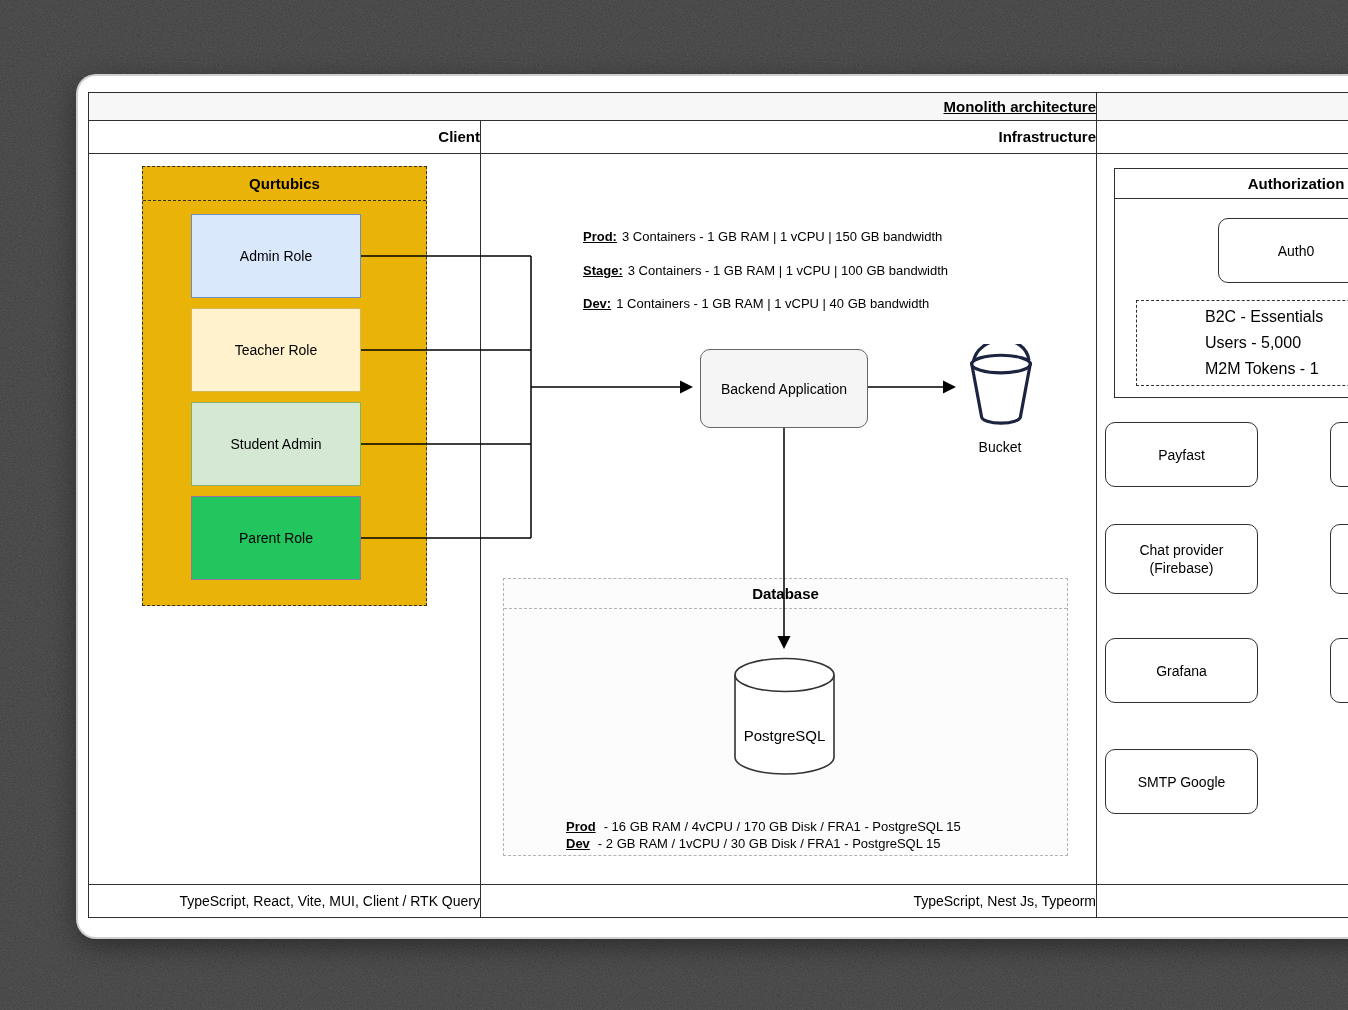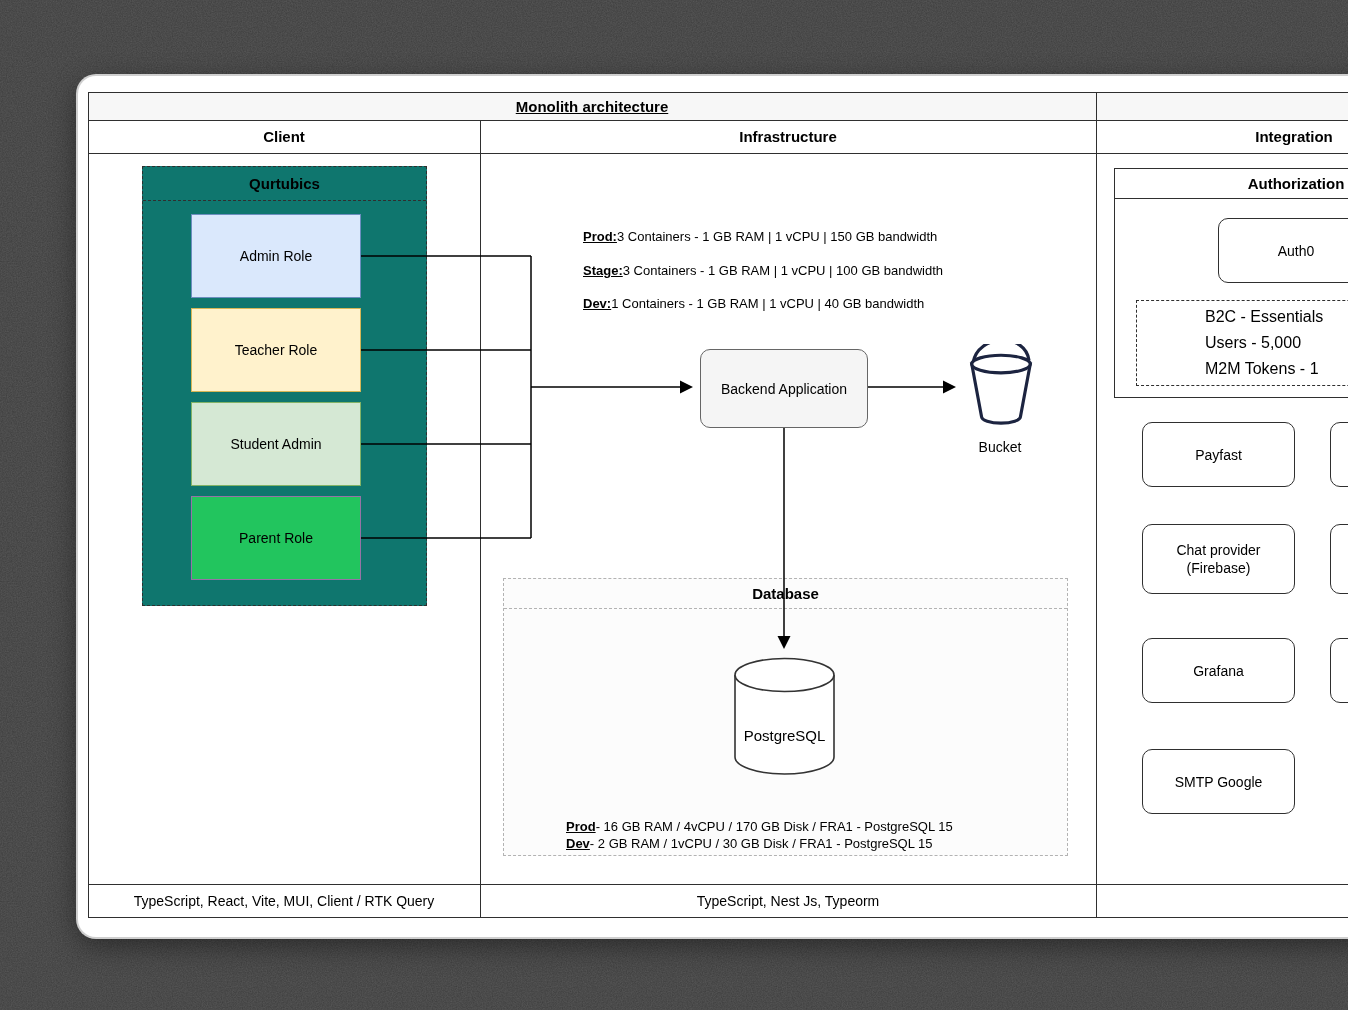--- a/index.html
+++ b/index.html
@@ -22,74 +22,74 @@
   
   .tint{position:absolute;left:10px;top:16px;width:1360px;height:28px;background:#f7f7f7}
   .frame{position:absolute;left:10px;top:16px;width:1360px;height:826px;border:1px solid #2f2f2f;box-sizing:border-box}
   .gl{position:absolute;background:#2f2f2f}
   .gl.h1{left:10px;top:44px;width:1360px;height:1px}
   .gl.h2{left:10px;top:77px;width:1360px;height:1px}
   .gl.h3{left:10px;top:808px;width:1360px;height:1px}
   .gl.v1{left:402px;top:44px;width:1px;height:798px}
   .gl.v2{left:1018px;top:16px;width:1px;height:826px}
 
-  .cell{position:absolute;display:flex;align-items:center;justify-content:center}
+  .cell{position:absolute;display:flex;align-items:center;justify-content:flex-end}
   .diagram-title{left:10px;top:16px;width:1008px;height:28px;font-weight:bold;font-size:15px}
   .diagram-title span{text-decoration:underline}
   .col-header{font-weight:bold;font-size:15px}
   .col-header.client{left:10px;top:44px;width:392px;height:33px}
   .col-header.infra{left:402px;top:44px;width:616px;height:33px}
   .col-header.integ{left:1018px;top:44px;width:396px;height:33px}
   .col-footer{font-size:14px}
   .col-footer.client{left:10px;top:808px;width:392px;height:34px}
   .col-footer.infra{left:402px;top:808px;width:616px;height:34px}
 
   
-  .group{position:absolute;border:1px dashed #2f2f2f;background:#0f766e;box-sizing:border-box}
+  .group{position:absolute;border:1px dashed #2f2f2f;background:#eab308;box-sizing:border-box}
   .group-title{text-align:center;font-weight:bold;font-size:15px;border-bottom:1px dashed #2f2f2f}
   .qurtubics{left:64px;top:90px;width:285px;height:440px}
   .qurtubics .group-title{height:33px;line-height:33px}
   .digitalocean{left:417px;top:88px;width:587px;height:706px}
   .digitalocean .group-title{height:31px;line-height:31px}
   .database{left:425px;top:502px;width:565px;height:278px;border-color:#b3b3b3;background:#fcfcfc}
   .database .group-title{height:29px;line-height:29px;border-bottom:1px dashed #b3b3b3}
 
   
   .role{position:absolute;left:113px;width:170px;height:84px;border:1px solid;box-sizing:border-box;
         display:flex;align-items:center;justify-content:center;font-size:14px}
   .role-admin{top:138px;background:#dae8fc;border-color:#6c8ebf}
   .role-teacher{top:232px;background:#fff2cc;border-color:#d6b656}
   .role-student{top:326px;background:#d5e8d4;border-color:#82b366}
   .role-parent{top:420px;background:#22c55e;border-color:#9673a6}
 
   
   .spec-line{position:absolute;left:505px;font-size:13px;line-height:17px;white-space:nowrap}
-  .spec-line .env{font-weight:bold;text-decoration:underline;}
+  .spec-line .env{font-weight:bold;text-decoration:underline;margin-right:5px}
   .backend{position:absolute;left:622px;top:273px;width:168px;height:79px;background:#f5f5f5;
            border:1px solid #666;border-radius:10px;box-sizing:border-box;
            display:flex;align-items:center;justify-content:center;font-size:14px}
   .bucket-svg{position:absolute;left:884px;top:268px;width:78px;height:84px}
   .bucket-label{position:absolute;left:872px;top:363px;width:100px;text-align:center;font-size:14px}
   .cyl-svg{position:absolute;left:655px;top:581px;width:103px;height:119px}
   .cyl-label{position:absolute;left:655px;top:651px;width:103px;text-align:center;font-size:15px}
   .db-spec{position:absolute;left:488px;font-size:13px;line-height:17px;white-space:nowrap}
-  .db-spec .env{font-weight:bold;text-decoration:underline;margin-right:0}
+  .db-spec .env{font-weight:bold;text-decoration:underline;margin-right:8px}
 
   
   .auth-box{position:absolute;left:1036px;top:92px;width:364px;height:230px;border:1px solid #2f2f2f;
             background:#fff;box-sizing:border-box}
   .auth-title{height:29px;line-height:29px;text-align:center;font-weight:bold;font-size:15px;
               border-bottom:1px solid #2f2f2f}
   .auth0{position:absolute;left:1140px;top:142px;width:156px;height:65px;border:1px solid #2f2f2f;
          border-radius:10px;background:#fff;box-sizing:border-box;
          display:flex;align-items:center;justify-content:center;font-size:14px}
   .auth-plan{position:absolute;left:1058px;top:224px;width:320px;height:86px;border:1px dashed #2f2f2f;
              background:#fff;box-sizing:border-box}
   .auth-plan-text{position:absolute;left:1127px;top:228px;font-size:16px;line-height:26px;white-space:nowrap}
-  .svc{position:absolute;left:1064px;width:153px;border:1px solid #2f2f2f;border-radius:10px;background:#fff;
+  .svc{position:absolute;left:1027px;width:153px;border:1px solid #2f2f2f;border-radius:10px;background:#fff;
        box-sizing:border-box;display:flex;align-items:center;justify-content:center;text-align:center;
        font-size:14px;padding:12px 10px;line-height:18px}
   .svc.payfast{top:346px;height:65px}
   .svc.chat{top:448px;height:70px}
   .svc.grafana{top:562px;height:65px}
   .svc.smtp{top:673px;height:65px}
   .svc-partial{position:absolute;left:1252px;width:130px;border:1px solid #2f2f2f;border-radius:10px;background:#fff;box-sizing:border-box}
   .svc-partial.p1{top:346px;height:65px}
   .svc-partial.p2{top:448px;height:70px}
   .svc-partial.p3{top:562px;height:65px}

